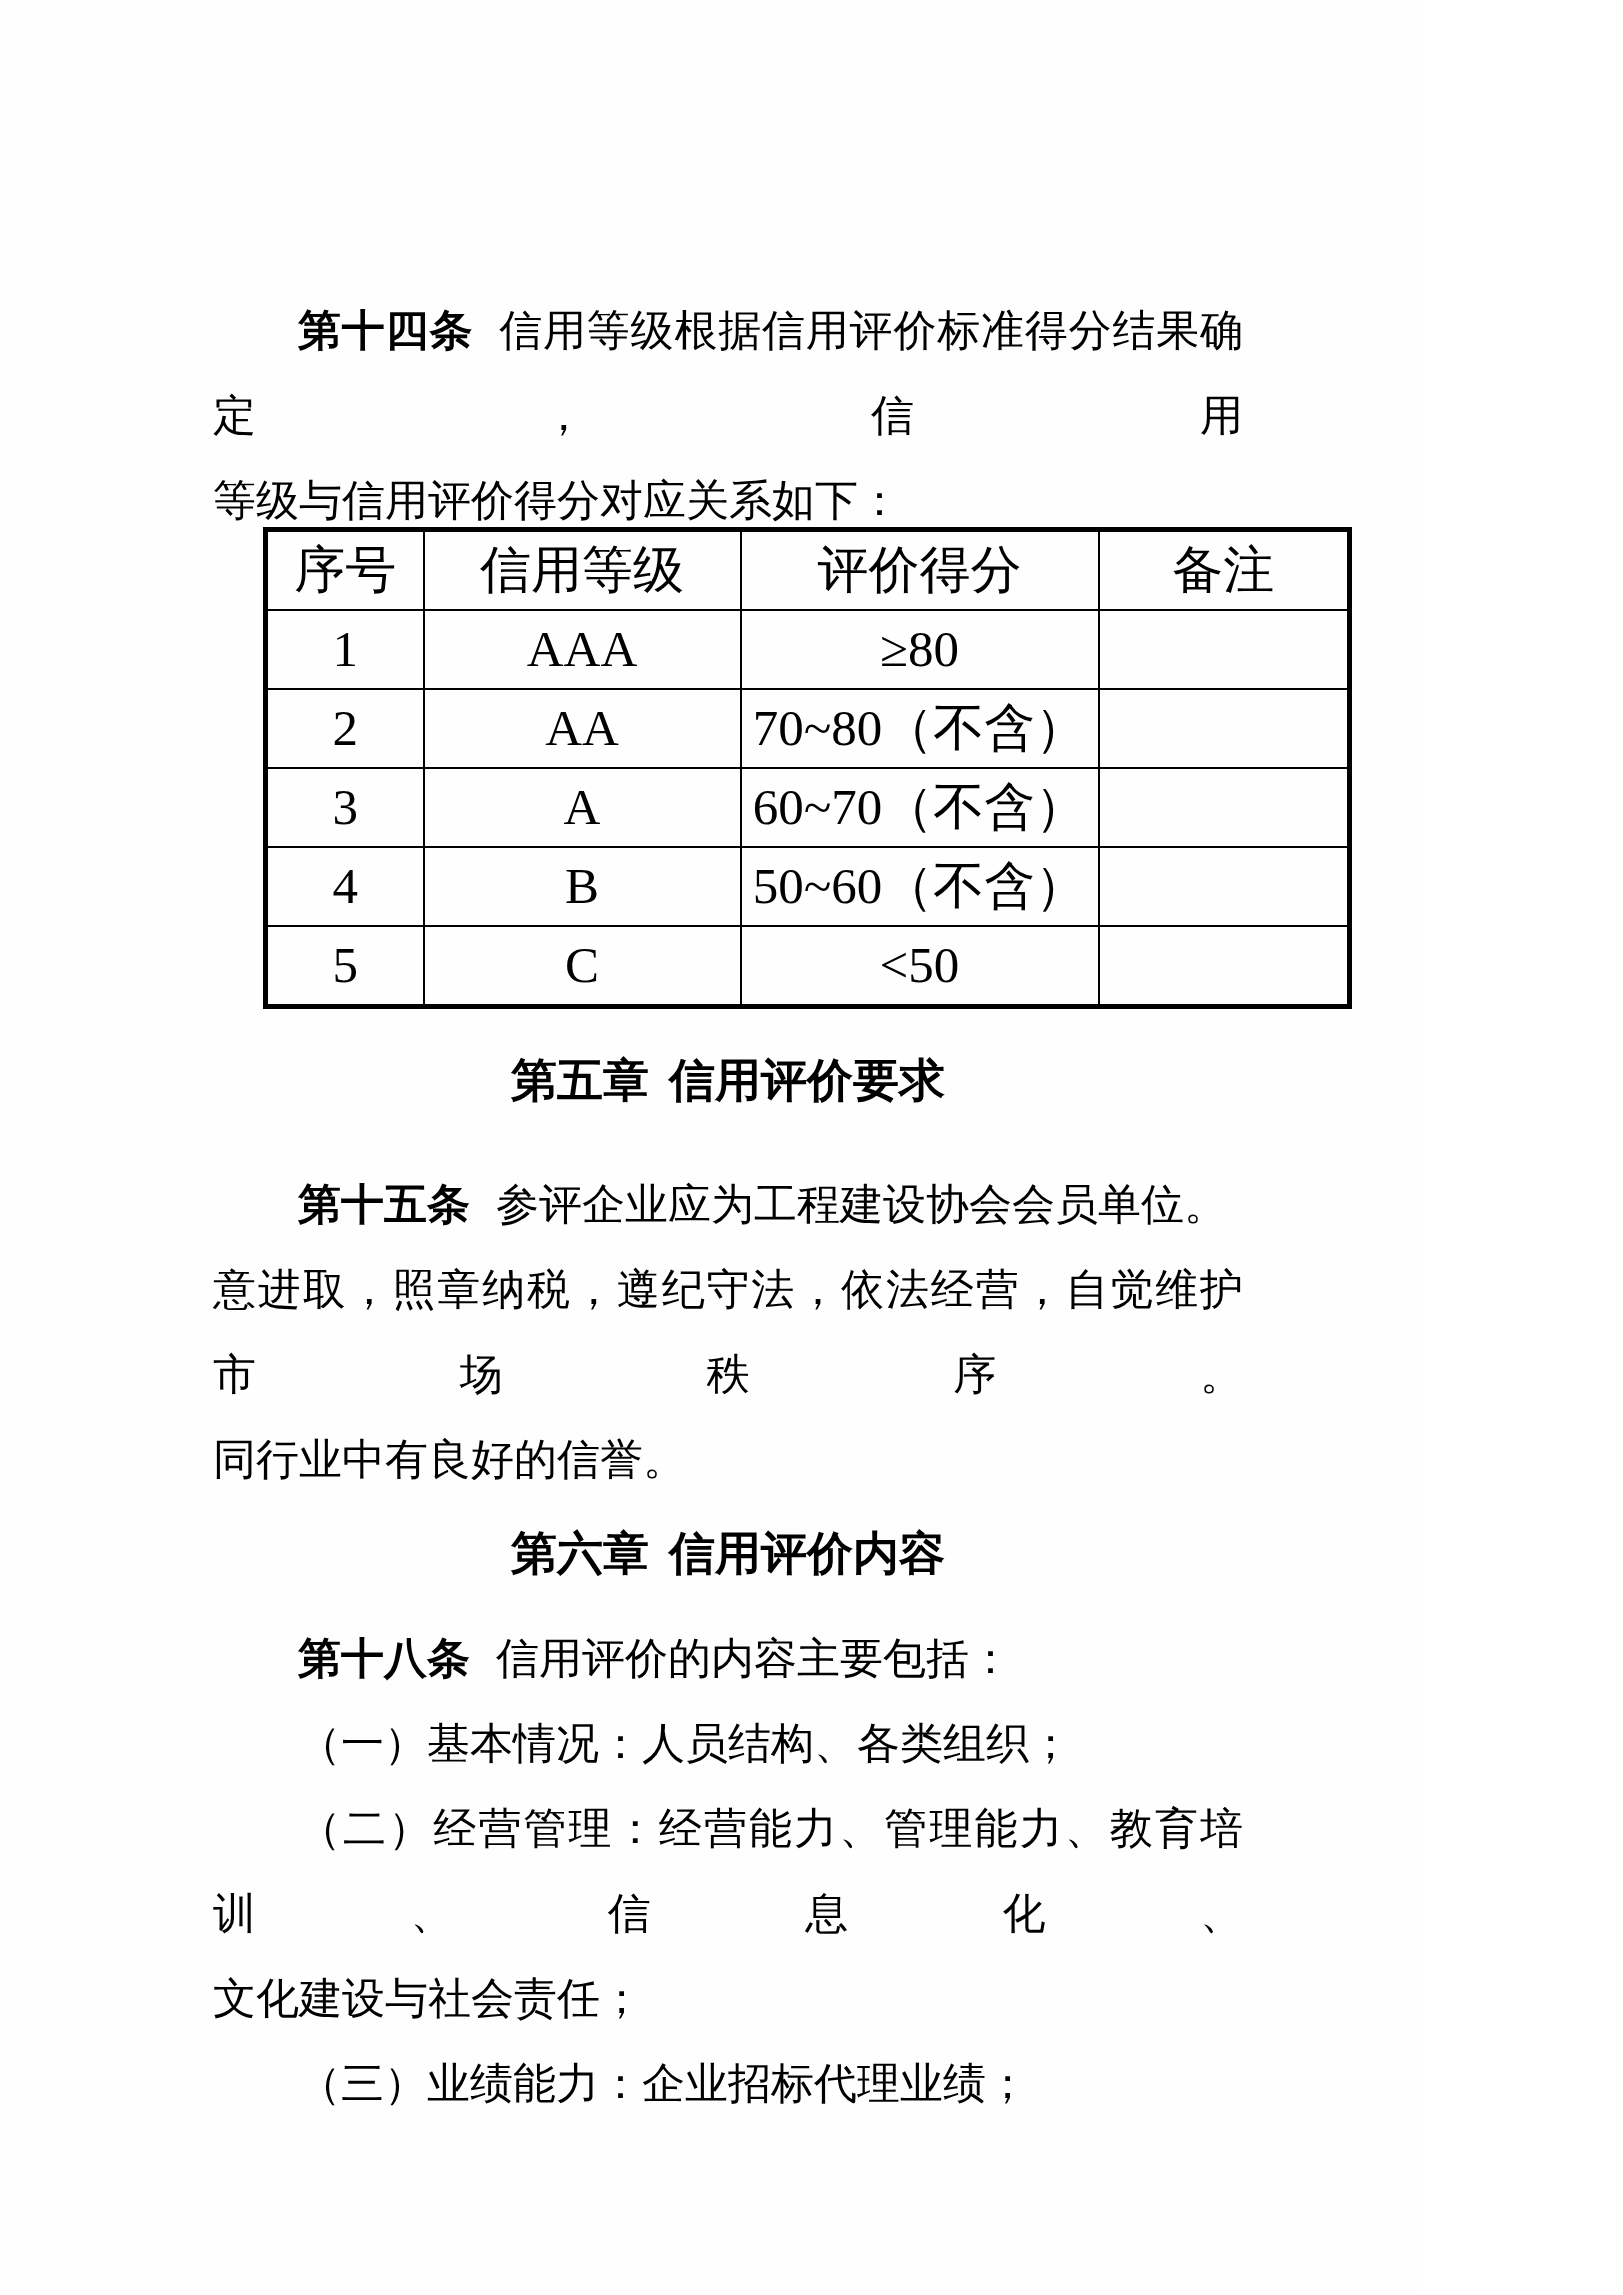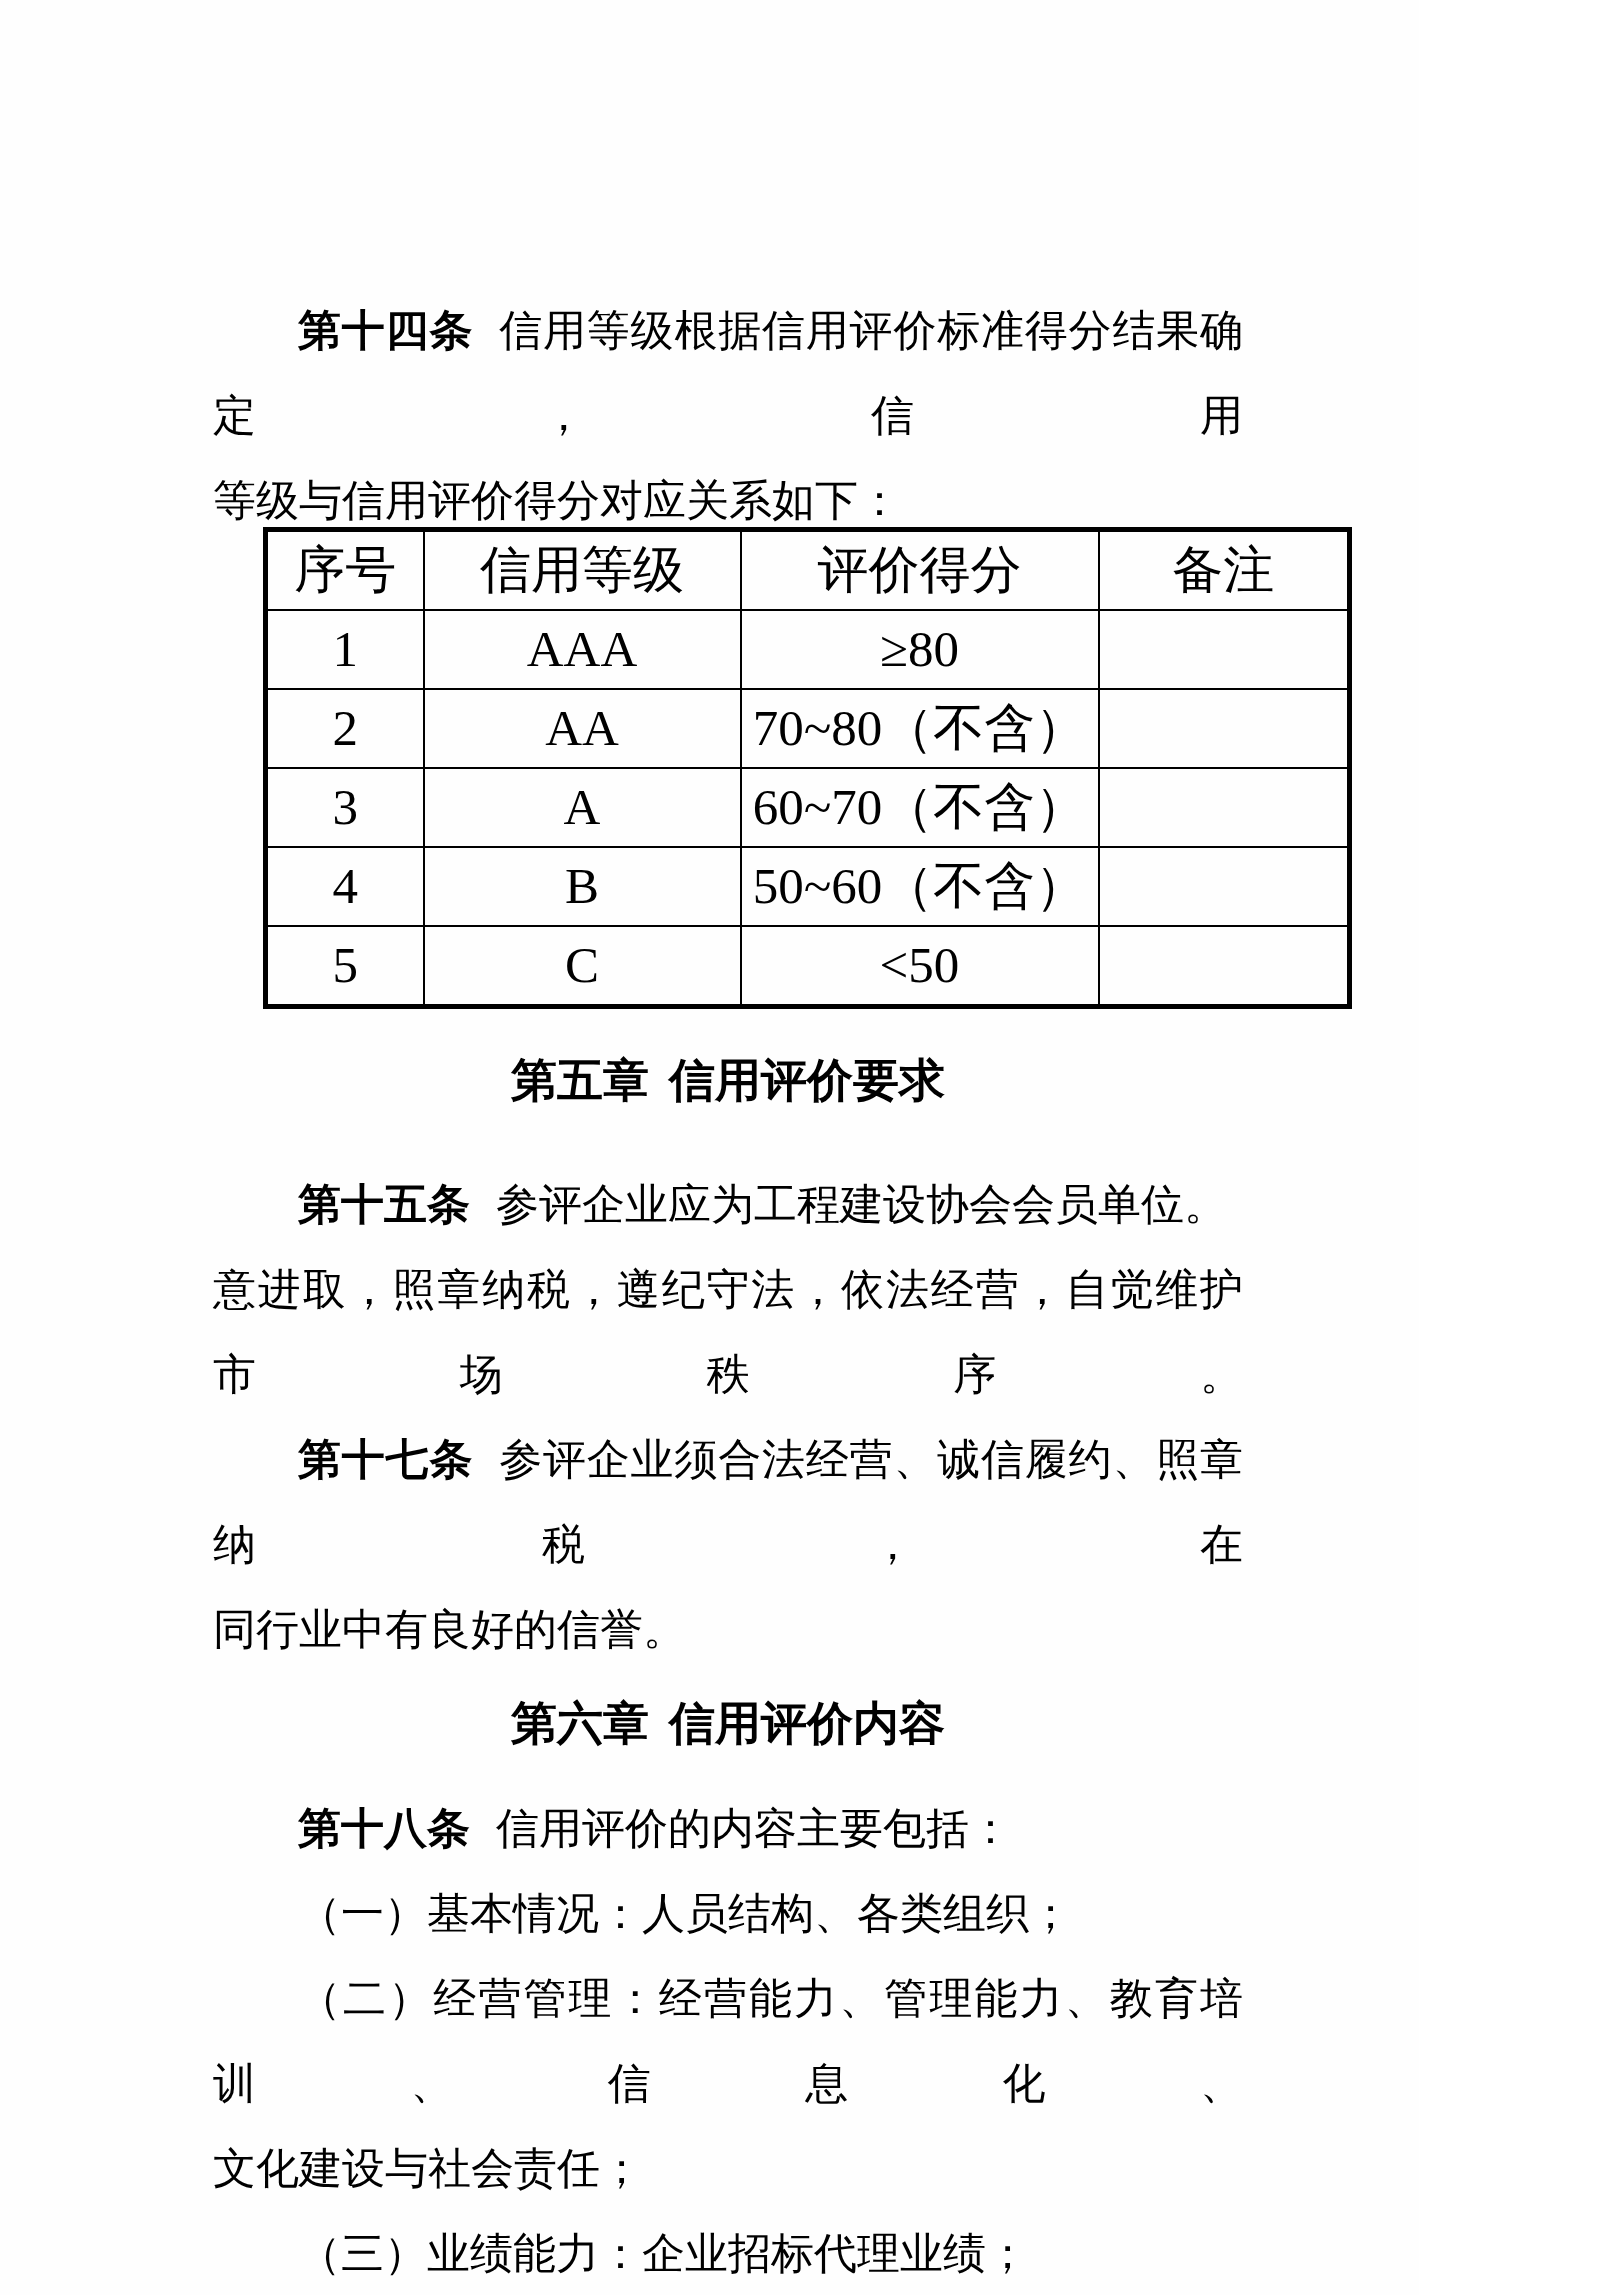--- a/index.html
+++ b/index.html
@@ -135,23 +135,20 @@
   <h2 class="chapter chapter-5">
     <span class="ch-num">第五章</span><span>信用评价要求</span>
   </h2>
 
   <p class="line indent">
     <span class="lead">第十五条</span><span>参评企业应为工程建设协会会员单位。</span>
   </p>
 
   <p class="line full">意进取，照章纳税，遵纪守法，依法经营，自觉维护市场秩序。</p>
 
-  <p class="line full indent">
-    <span class="lead">第十七条</span><span>参评企业须合法经营、诚信履约、照章纳税，在</span>
-  </p>
   <p class="line">同行业中有良好的信誉。</p>
 
   <h2 class="chapter chapter-6">
     <span class="ch-num">第六章</span><span>信用评价内容</span>
   </h2>
 
   <p class="line indent">
     <span class="lead">第十八条</span><span>信用评价的内容主要包括：</span>
   </p>
 

